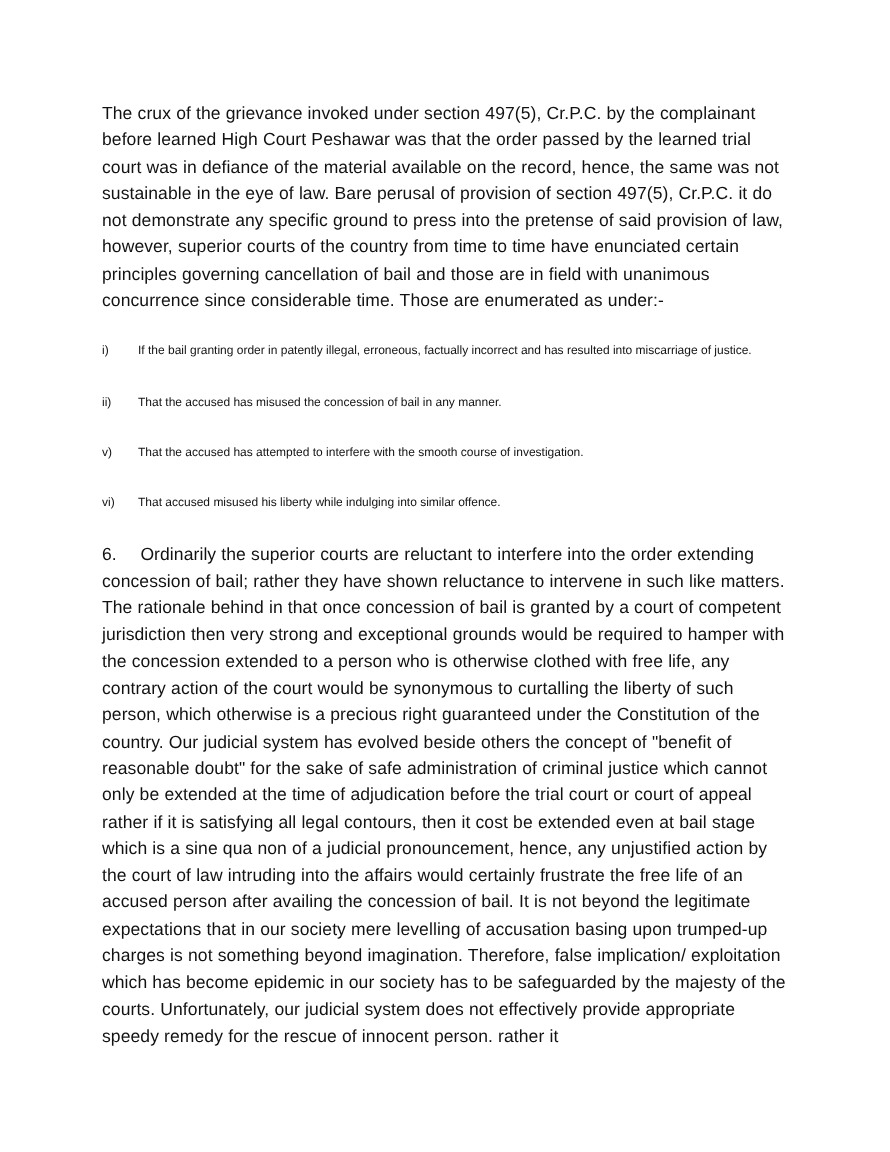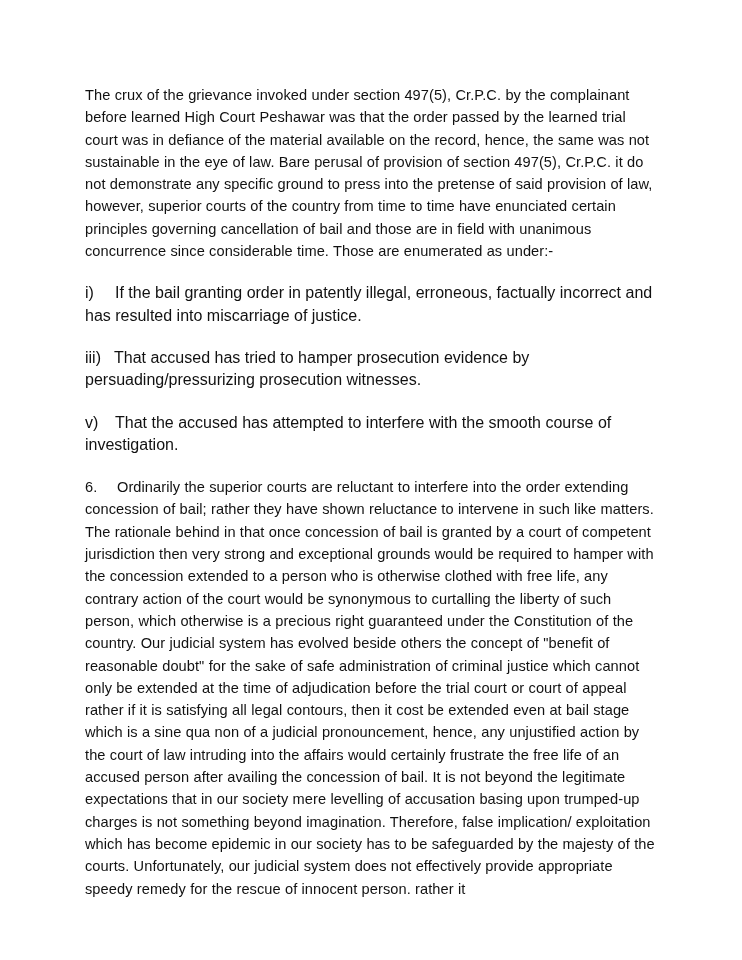--- a/index.html
+++ b/index.html
@@ -34,21 +34,21 @@
     text-align: left;
     letter-spacing: 0.005em;
     word-spacing: 0.01em;
   }
   p.para:last-child {
     margin-bottom: 0;
   }
   .list-item {
     display: block;
     margin: 0 0 20px 0;
-    font-size: 16px;
+    font-size: 10px;
     line-height: 22.3px;
     color: #111111;
   }
   .marker {
     display: inline-block;
     min-width: 30px;
   }
   .marker-wide {
     display: inline-block;
     min-width: 29px;
@@ -60,24 +60,25 @@
 </head>
 <body>
 
 <div class="page">
   <div class="doc-body">
 
     <p class="para">The crux of the grievance invoked under section 497(5), Cr.P.C. by the complainant before learned High Court Peshawar was that the order passed by the learned trial court was in defiance of the material available on the record, hence, the same was not sustainable in the eye of law. Bare perusal of provision of section 497(5), Cr.P.C. it do not demonstrate any specific ground to press into the pretense of said provision of law, however, superior courts of the country from time to time have enunciated certain principles governing cancellation of bail and those are in field with unanimous concurrence since considerable time. Those are enumerated as under:-</p>
 
     <p class="list-item"><span class="marker">i)</span><span>If the bail granting order in patently illegal, erroneous, factually incorrect and has resulted into miscarriage of justice.</span></p>
 
+    <p class="list-item"><span class="marker">ii)</span><span>That the accused has misused the concession of bail in any manner.</span></p>
 
-    <p class="list-item"><span class="marker-wide">iii)</span><span>That accused has tried to hamper prosecution evidence by persuading/pressurizing prosecution witnesses.</span></p>
 
 
     <p class="list-item"><span class="marker">v)</span><span>That the accused has attempted to interfere with the smooth course of investigation.</span></p>
 
+    <p class="list-item"><span class="marker">vi)</span><span>That accused misused his liberty while indulging into similar offence.</span></p>
 
 
     <p class="para numbered"><span class="marker">6.</span><span>Ordinarily the superior courts are reluctant to interfere into the order extending concession of bail; rather they have shown reluctance to intervene in such like matters. The rationale behind in that once concession of bail is granted by a court of competent jurisdiction then very strong and exceptional grounds would be required to hamper with the concession extended to a person who is otherwise clothed with free life, any contrary action of the court would be synonymous to curtalling the liberty of such person, which otherwise is a precious right guaranteed under the Constitution of the country. Our judicial system has evolved beside others the concept of "benefit of reasonable doubt" for the sake of safe administration of criminal justice which cannot only be extended at the time of adjudication before the trial court or court of appeal rather if it is satisfying all legal contours, then it cost be extended even at bail stage which is a sine qua non of a judicial pronouncement, hence, any unjustified action by the court of law intruding into the affairs would certainly frustrate the free life of an accused person after availing the concession of bail. It is not beyond the legitimate expectations that in our society mere levelling of accusation basing upon trumped-up charges is not something beyond imagination. Therefore, false implication/ exploitation which has become epidemic in our society has to be safeguarded by the majesty of the courts. Unfortunately, our judicial system does not effectively provide appropriate speedy remedy for the rescue of innocent person. rather it</span></p>
 
   </div>
 </div>
 
 </body></html>

